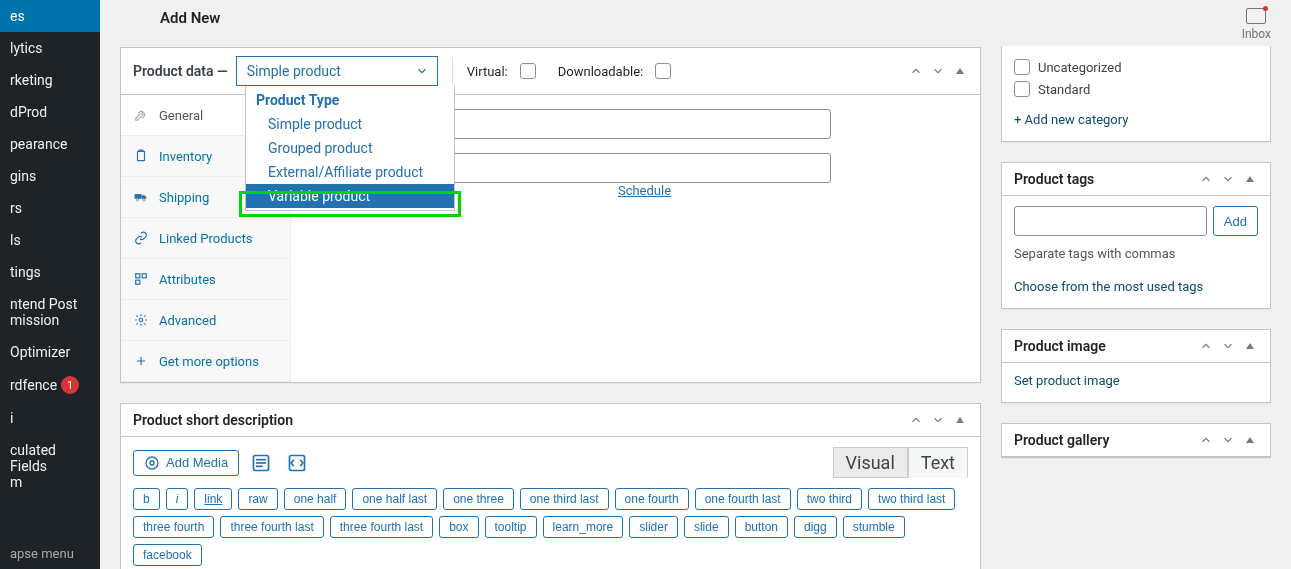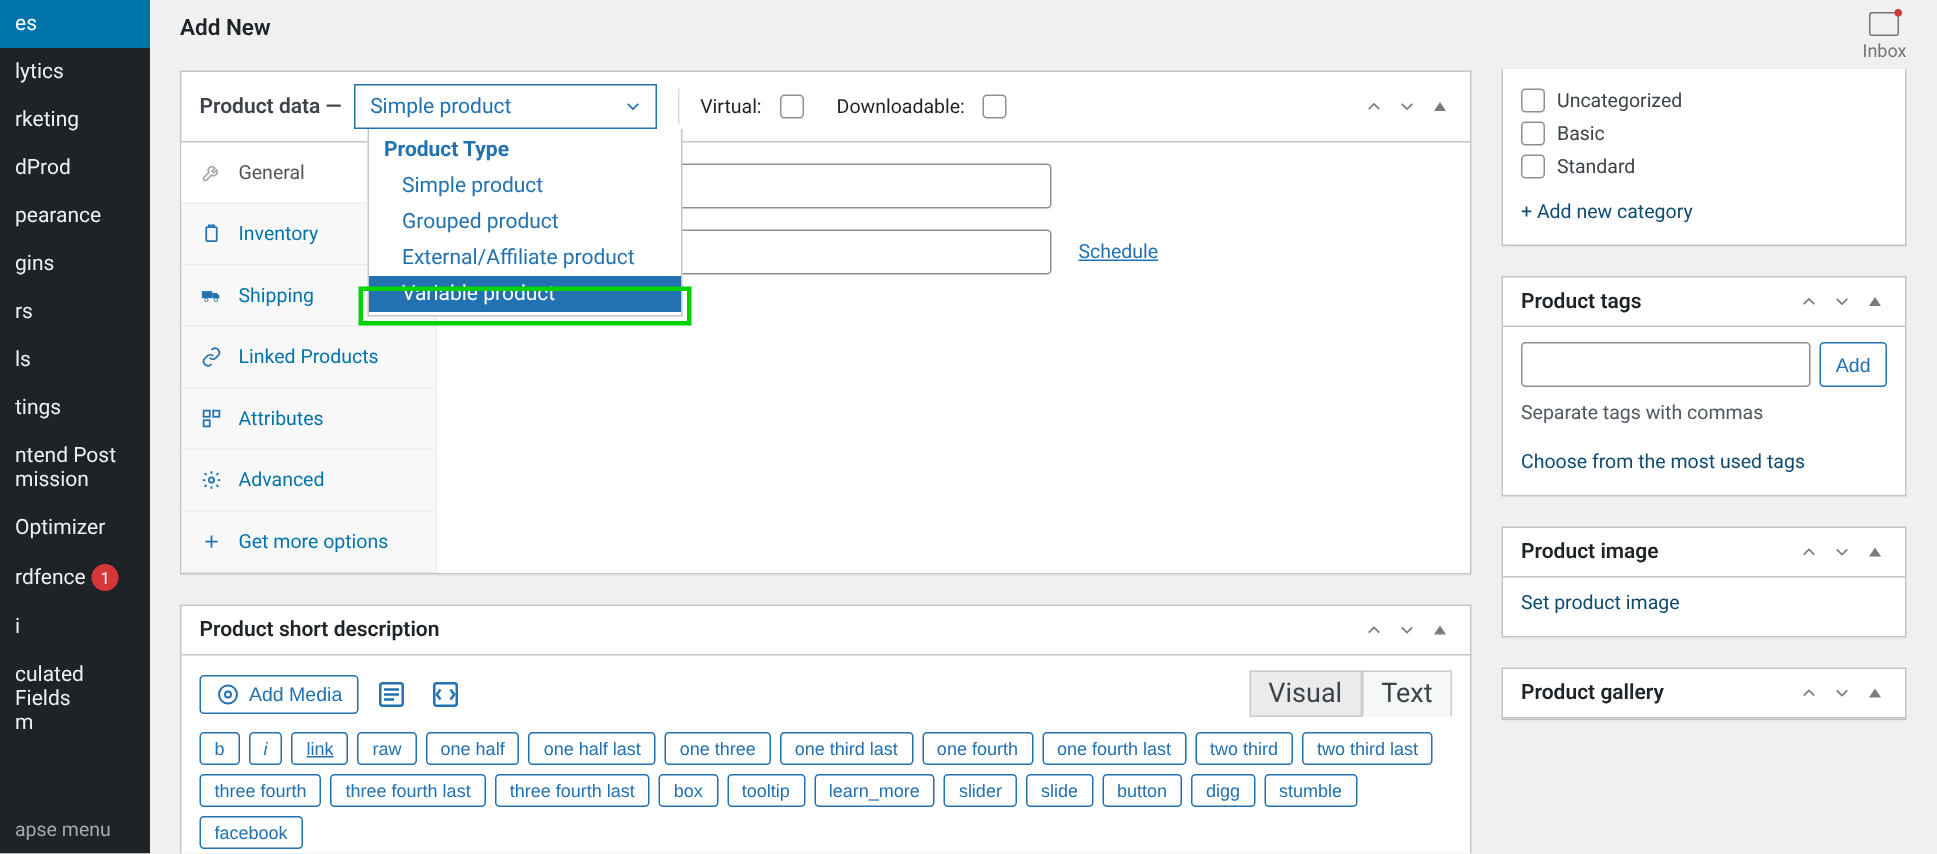--- a/index.html
+++ b/index.html
@@ -3,21 +3,21 @@
 <meta charset="utf-8">
 <style>
 * { box-sizing: border-box; margin: 0; padding: 0; }
 body { font-family: -apple-system, BlinkMacSystemFont, "Segoe UI", Roboto, sans-serif; font-size: 13px; color: #3c434a; background: #f0f0f1; width: 1291px; height: 569px; overflow: hidden; position: relative; }
 .sidebar { position: absolute; left: 0; top: 0; width: 100px; height: 100%; background: #1d2327; color: #f0f0f1; }
 .sidebar-item { padding: 8px 10px; color: #f0f0f1; font-size: 14px; cursor: pointer; display: flex; align-items: center; }
 .sidebar-item.active { background: #0073aa; color: #fff; }
 .badge-count { display: inline-flex; align-items: center; justify-content: center; min-width: 18px; height: 18px; border-radius: 9px; background: #d63638; color: #fff; font-size: 11px; margin-left: 4px; padding: 0 5px; }
 .collapse { position: absolute; bottom: 0; left: 0; width: 100%; padding: 8px 10px; color: #a7aaad; font-size: 13px; cursor: pointer; }
 .main { position: absolute; left: 100px; top: 0; right: 0; bottom: 0; background: #f0f0f1; overflow: hidden; }
-.heading-wrap { padding: 9px 0 20px 20px; display: flex; justify-content: space-between; }
+.heading-wrap { padding: 9px 0 20px 60px; display: flex; justify-content: space-between; }
 .page-title { font-size: 15px; font-weight: 600; color: #1d2327; }
 .inbox-box { position: absolute; right: 20px; top: 8px; text-align: center; color: #757575; cursor: pointer; }
 .inbox-icon { width: 20px; height: 16px; border: 1.5px solid #757575; border-radius: 2px; margin: 0 auto 3px; position: relative; }
 .inbox-icon::after { content: ''; position: absolute; right: -3px; top: -3px; width: 5px; height: 5px; background: #d63638; border-radius: 50%; }
 .content-row { display: flex; padding: 0 20px 0 20px; gap: 20px; }
 .main-col { flex: 1; min-width: 0; }
 .side-col { width: 270px; }
 .postbox { background: #fff; border: 1px solid #c3c4c7; box-shadow: 0 1px 1px rgba(0,0,0,.04); margin-bottom: 20px; }
 .postbox-header { display: flex; align-items: center; padding: 8px 12px; border-bottom: 1px solid #c3c4c7; }
 .postbox-title { font-size: 14px; font-weight: 600; color: #1d2327; flex: 0 0 auto; }
@@ -34,21 +34,21 @@
 .dd-group-label { padding: 6px 10px 4px; font-weight: 700; color: #2271b1; font-size: 14px; }
 .dd-option { padding: 4px 10px 4px 22px; font-size: 14px; color: #2271b1; cursor: pointer; }
 .dd-option.highlighted { background: #2271b1; color: #fff; }
 .highlight-box { position: absolute; border: 3px solid #00d400; pointer-events: none; z-index: 60; }
 .pd-body { display: flex; min-height: 280px; }
 .pd-tabs { width: 170px; background: #f8f8f8; border-right: 1px solid #eee; }
 .pd-tab { padding: 12px 12px; display: flex; align-items: center; gap: 10px; color: #0073aa; cursor: pointer; font-size: 13px; border-bottom: 1px solid #eee; }
 .pd-tab.active { background: #fff; color: #555; }
 .pd-tab .ticon { width: 16px; height: 16px; color: #aaa; display: inline-flex; align-items: center; justify-content: center; }
 .pd-form { flex: 1; padding: 14px 20px; position: relative; }
-.field-row { display: flex; align-items: center; margin-bottom: 14px; }
+.field-row { display: flex; align-items: center; margin-bottom: 14px; flex-direction: column; }
 .field-input { width: 390px; height: 30px; border: 1px solid #8c8f94; border-radius: 3px; background: #fff; }
 .schedule-link { color: #2271b1; text-decoration: underline; margin-left: 18px; font-size: 13px; cursor: pointer; }
 .short-desc-box .inside { padding: 10px 12px 12px; }
 .media-row { display: flex; align-items: center; gap: 8px; margin-bottom: 10px; }
 .btn { border: 1px solid #2271b1; background: #fff; color: #2271b1; padding: 4px 10px; border-radius: 3px; cursor: pointer; font-size: 13px; display: inline-flex; align-items: center; gap: 6px; }
 .icon-btn { width: 28px; height: 28px; border: none; background: transparent; cursor: pointer; color: #2271b1; display: inline-flex; align-items: center; justify-content: center; }
 .editor-tabs { margin-left: auto; display: flex; }
 .ed-tab { border: 1px solid #ccc; background: #ebebeb; padding: 4px 12px; font-size: 18px; cursor: pointer; }
 .ed-tab.active { background: #f6f7f7; border-bottom-color: #f6f7f7; }
 .tag-row { display: flex; flex-wrap: wrap; gap: 6px; }
@@ -331,24 +331,20 @@
 
     <div class="side-col">
       <div class="postbox" style="border-top:none; margin-top:-1px;">
         <div class="side-section-body">
           <div class="cat-item">
               <span class="chk" style="margin-right:0;"></span>
               <span>Uncategorized</span>
             </div>
           <div class="cat-item">
               <span class="chk" style="margin-right:0;"></span>
-              <span>Basic</span>
-            </div>
-          <div class="cat-item">
-              <span class="chk" style="margin-right:0;"></span>
               <span>Standard</span>
             </div>
           <div style="height:12px"></div>
           <a class="link-a">+ Add new category</a>
         </div>
       </div>
 
       <div class="postbox">
         <div class="postbox-header">
           <span class="postbox-title">Product tags</span>

